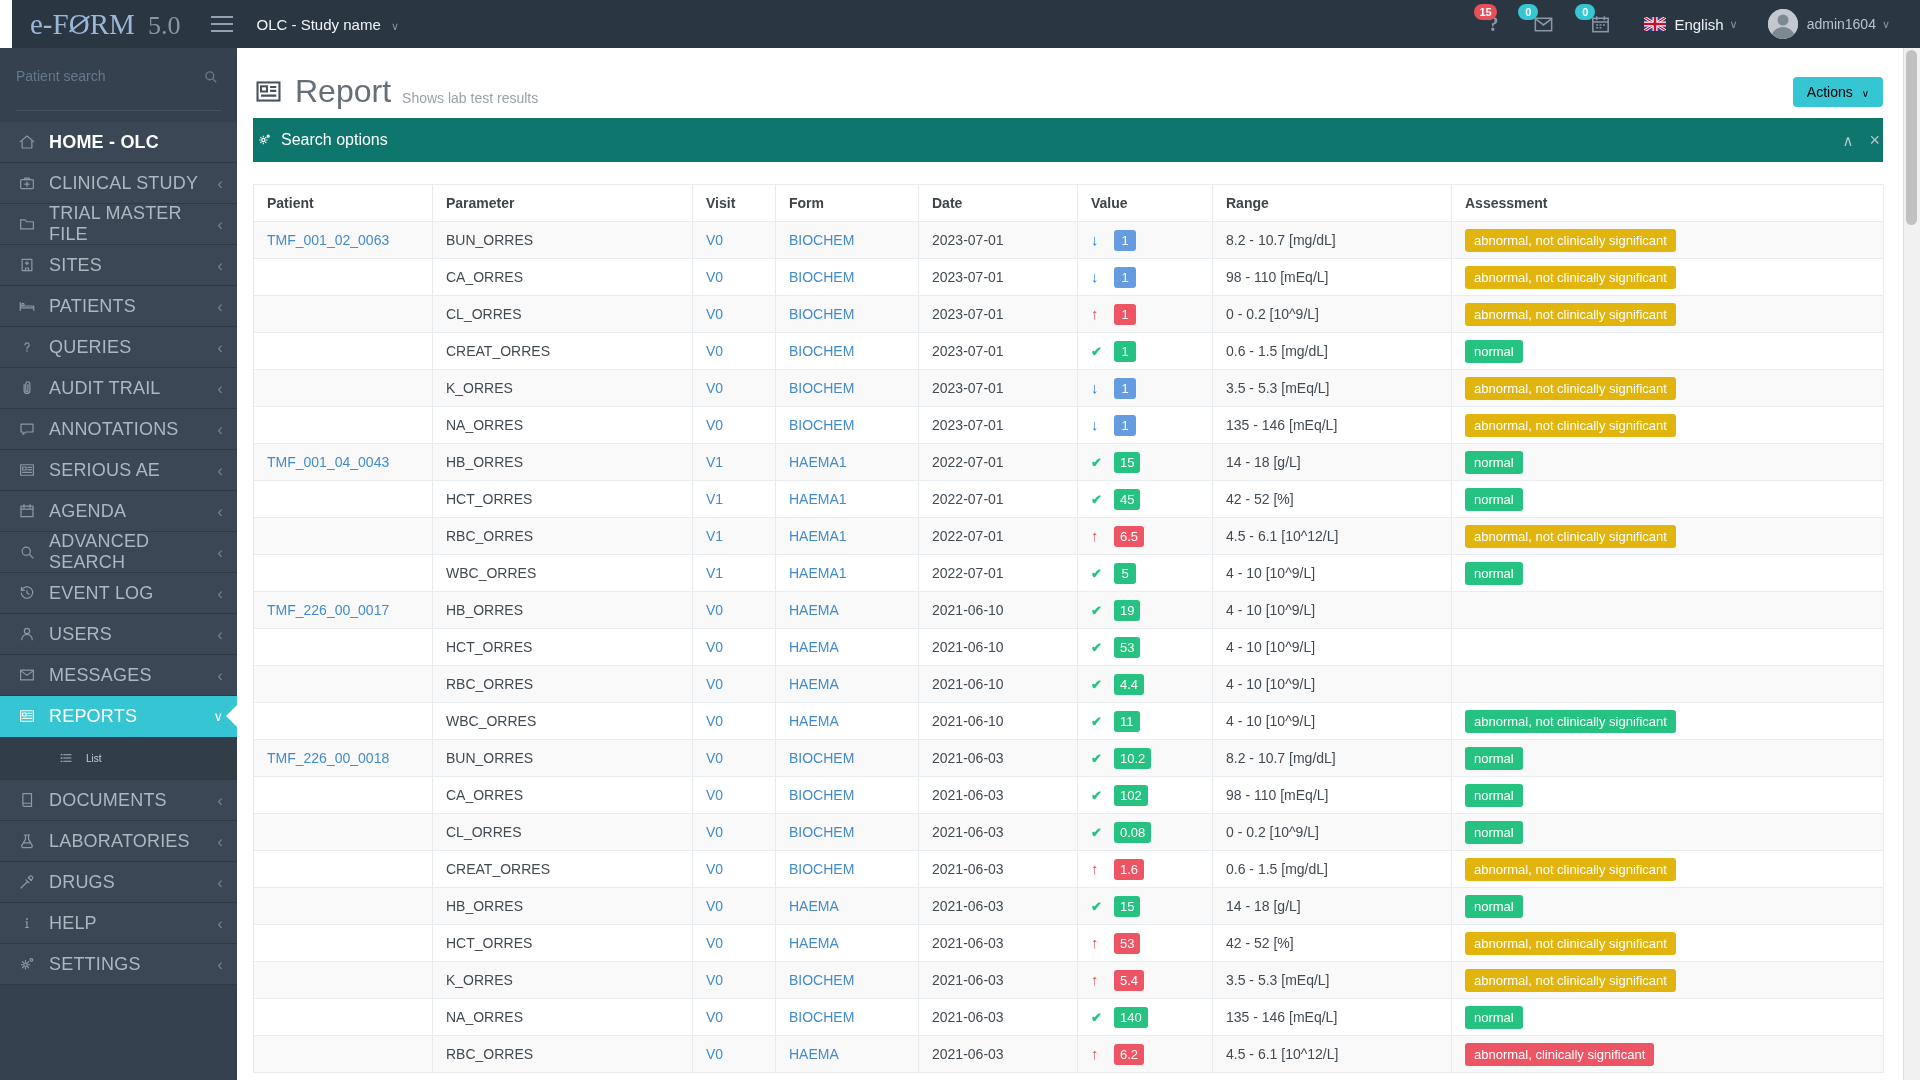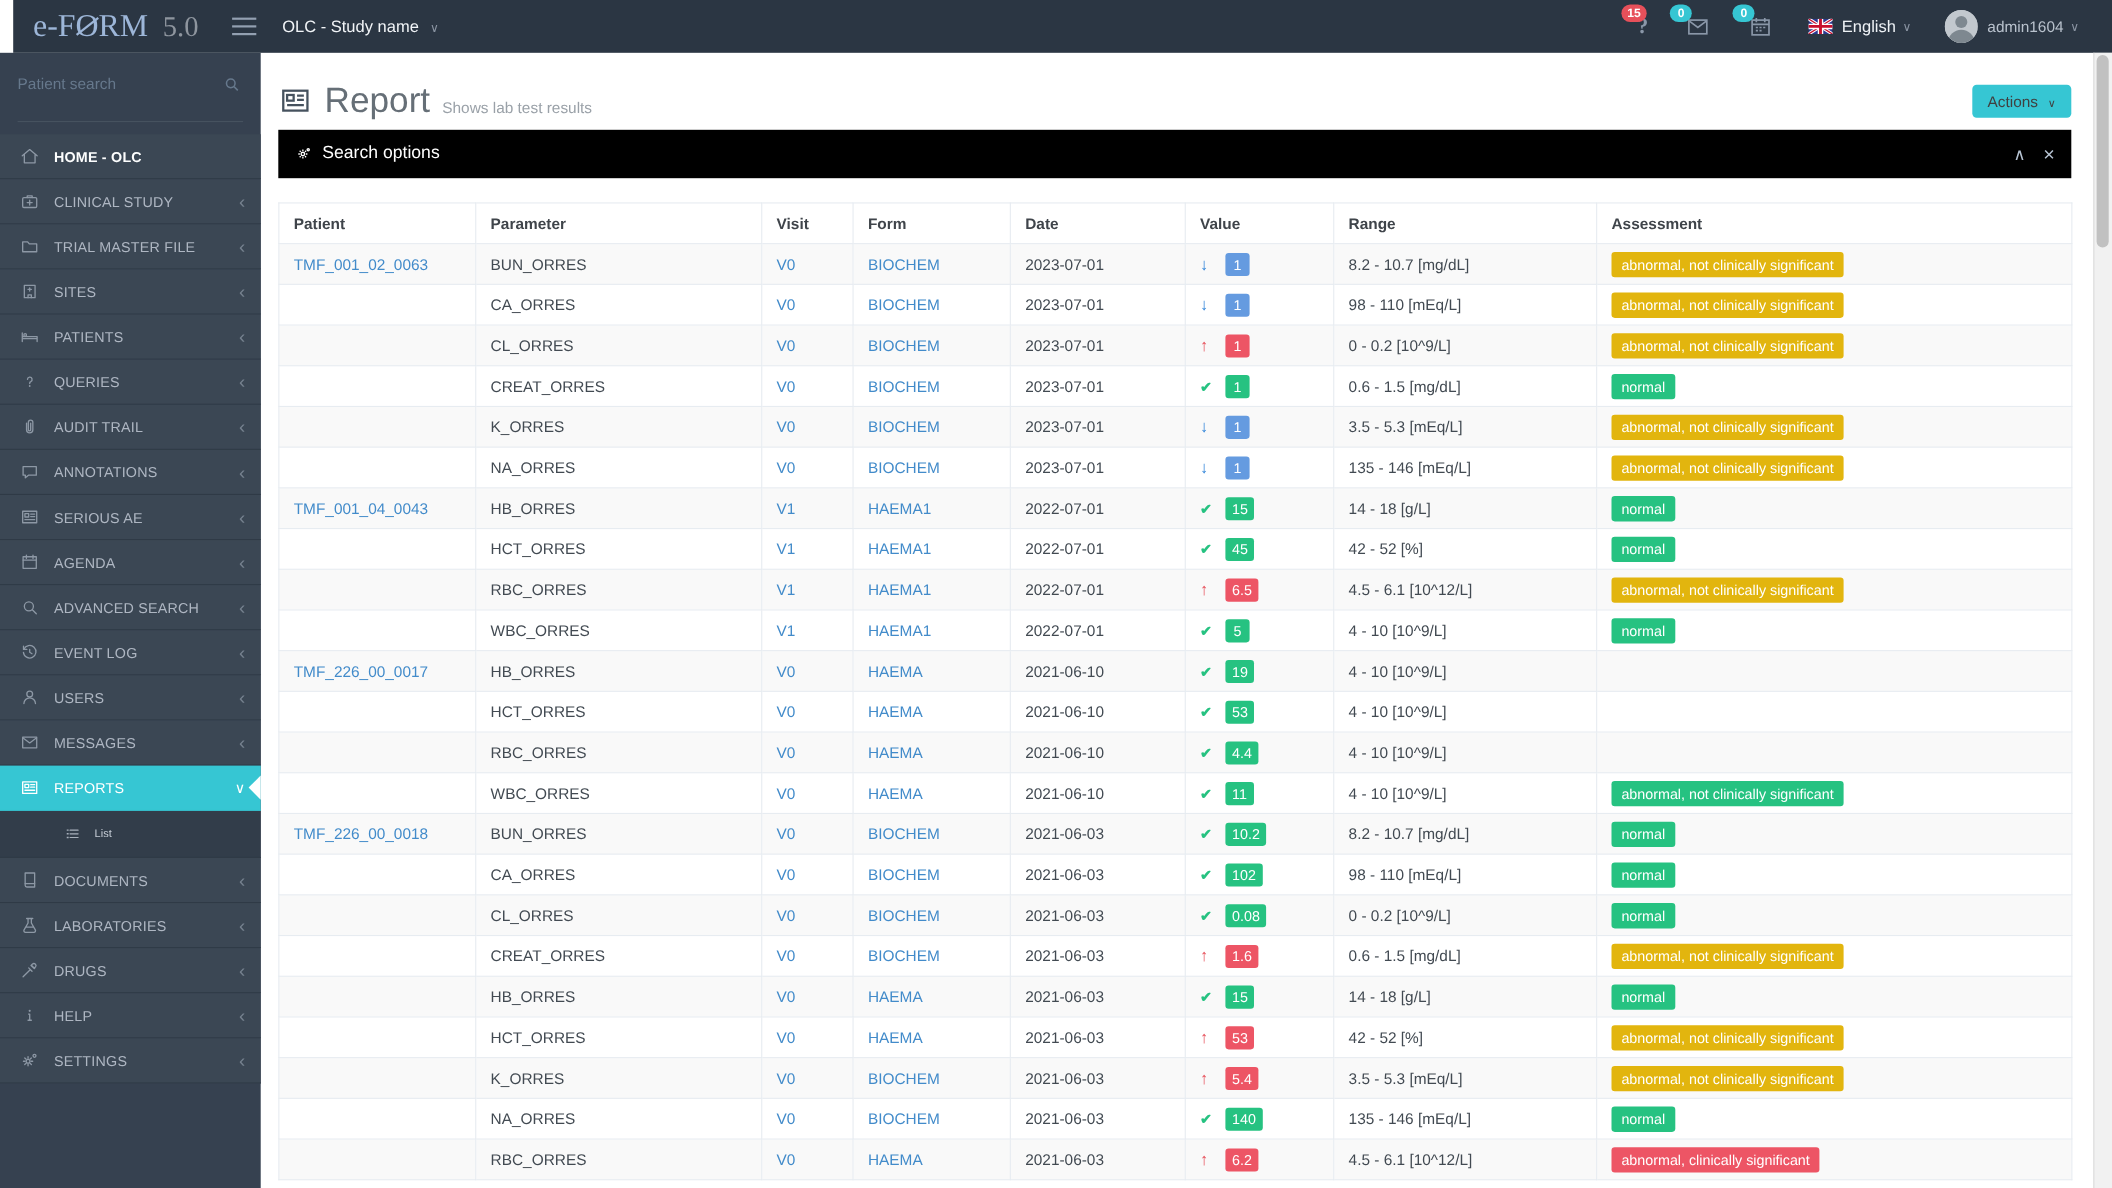--- a/index.html
+++ b/index.html
@@ -40,48 +40,48 @@
   .psearch input { width: 100%; background: transparent; border: none;
     border-bottom: 1px solid #46525f; color: #c4ccd6; font-size: 14px; padding: 8px 26px 26px 0;
     outline: none; font-family: "Liberation Sans", sans-serif; }
   .psearch input::placeholder { color: #64748а; color: #66788c; }
   .psearch svg { position: absolute; right: 18px; top: 20px; width: 17px; height: 17px; color: #66788c; }
   .menu { list-style: none; margin-top: 16px; }
   .menu-item { position: relative; height: 41px; display: flex; align-items: center;
     padding: 0 14px 0 18px; background: #3b4754; border-bottom: 1px solid #2f3a46;
     cursor: pointer; }
   .menu-item svg.mi { width: 18px; height: 18px; color: #8d98a5; flex: none; }
-  .menu-item .lbl { margin-left: 13px; font-size: 13px; color: #aeb6c2; letter-spacing: .2px; }
+  .menu-item .lbl { margin-left: 13px; font-size: 18px; color: #aeb6c2; letter-spacing: .2px; }
   .menu-item .chev { margin-left: auto; color: #76828f; font-size: 17px; line-height: 1; }
   .menu-item.emph .lbl { color: #fdfefe; font-weight: bold; }
   .menu-item.active { background: #36c6d3; border-bottom-color: #36c6d3; }
   .menu-item.active svg.mi, .menu-item.active .lbl, .menu-item.active .chev { color: #fff; }
   .menu-item.active .chev { font-size: 13px; }
   .menu-item.active .edge-arrow { position: absolute; right: 0; top: 50%; transform: translateY(-50%);
     width: 0; height: 0; border-top: 11px solid transparent; border-bottom: 11px solid transparent;
     border-right: 11px solid #ffffff; }
   .submenu { background: #323d4a; border-bottom: 1px solid #2f3a46; }
   .submenu-item { height: 42px; display: flex; align-items: center; padding-left: 58px; cursor: pointer; }
   .submenu-item svg.mi { width: 16px; height: 16px; color: #a7b0bb; }
   .submenu-item .lbl { margin-left: 12px; font-size: 10px; color: #c6cdd6; }
 
   
   .main { position: fixed; top: 48px; left: 237px; right: 0; bottom: 0; background: #fff;
     padding: 0 37px 0 16px; overflow: hidden; }
   .page-head { padding: 25px 0 8px; display: flex; align-items: center; }
   .page-head svg.title-ic { width: 31px; height: 31px; color: #46525e; margin-right: 11px; }
   .page-title { font-size: 32px; font-weight: 300; color: #666f77; }
   .page-subtitle { font-size: 14px; color: #9aa1a8; margin-left: 11px; padding-top: 12px; }
-  .actions-btn { margin-left: auto; background: #36c6d3; color: #404040; border: none;
+  .actions-btn { margin-left: auto; background: #36c6d3; color: #000000; border: none;
     font-size: 14px; padding: 7px 14px; border-radius: 4px; cursor: pointer;
     font-family: "Liberation Sans", sans-serif; }
   .actions-btn .caret { font-size: 10px; margin-left: 5px; }
 
-  .panel-header { height: 44px; background: #000000; display: flex; align-items: center;
-    padding: 0 15px; }
+  .panel-header { height: 44px; background: #0f766e; display: flex; align-items: center;
+    padding: 0 3px; }
   .panel-header svg { width: 16px; height: 16px; color: #fff; margin-right: 9px; }
   .panel-title { color: #fff; font-size: 16px; }
   .panel-tools { margin-left: auto; display: flex; align-items: center; gap: 16px; }
   .panel-tools span { color: #b6c3d2; font-size: 15px; cursor: pointer; line-height: 1; }
 
   
   .table-wrap { margin-top: 22px; }
   table.report { border-collapse: collapse; table-layout: fixed; width: 1630px; }
   table.report th, table.report td { border: 1px solid #e7ecf1; height: 37px;
     padding: 0 13px; font-size: 14px; text-align: left; white-space: nowrap; overflow: hidden; }

